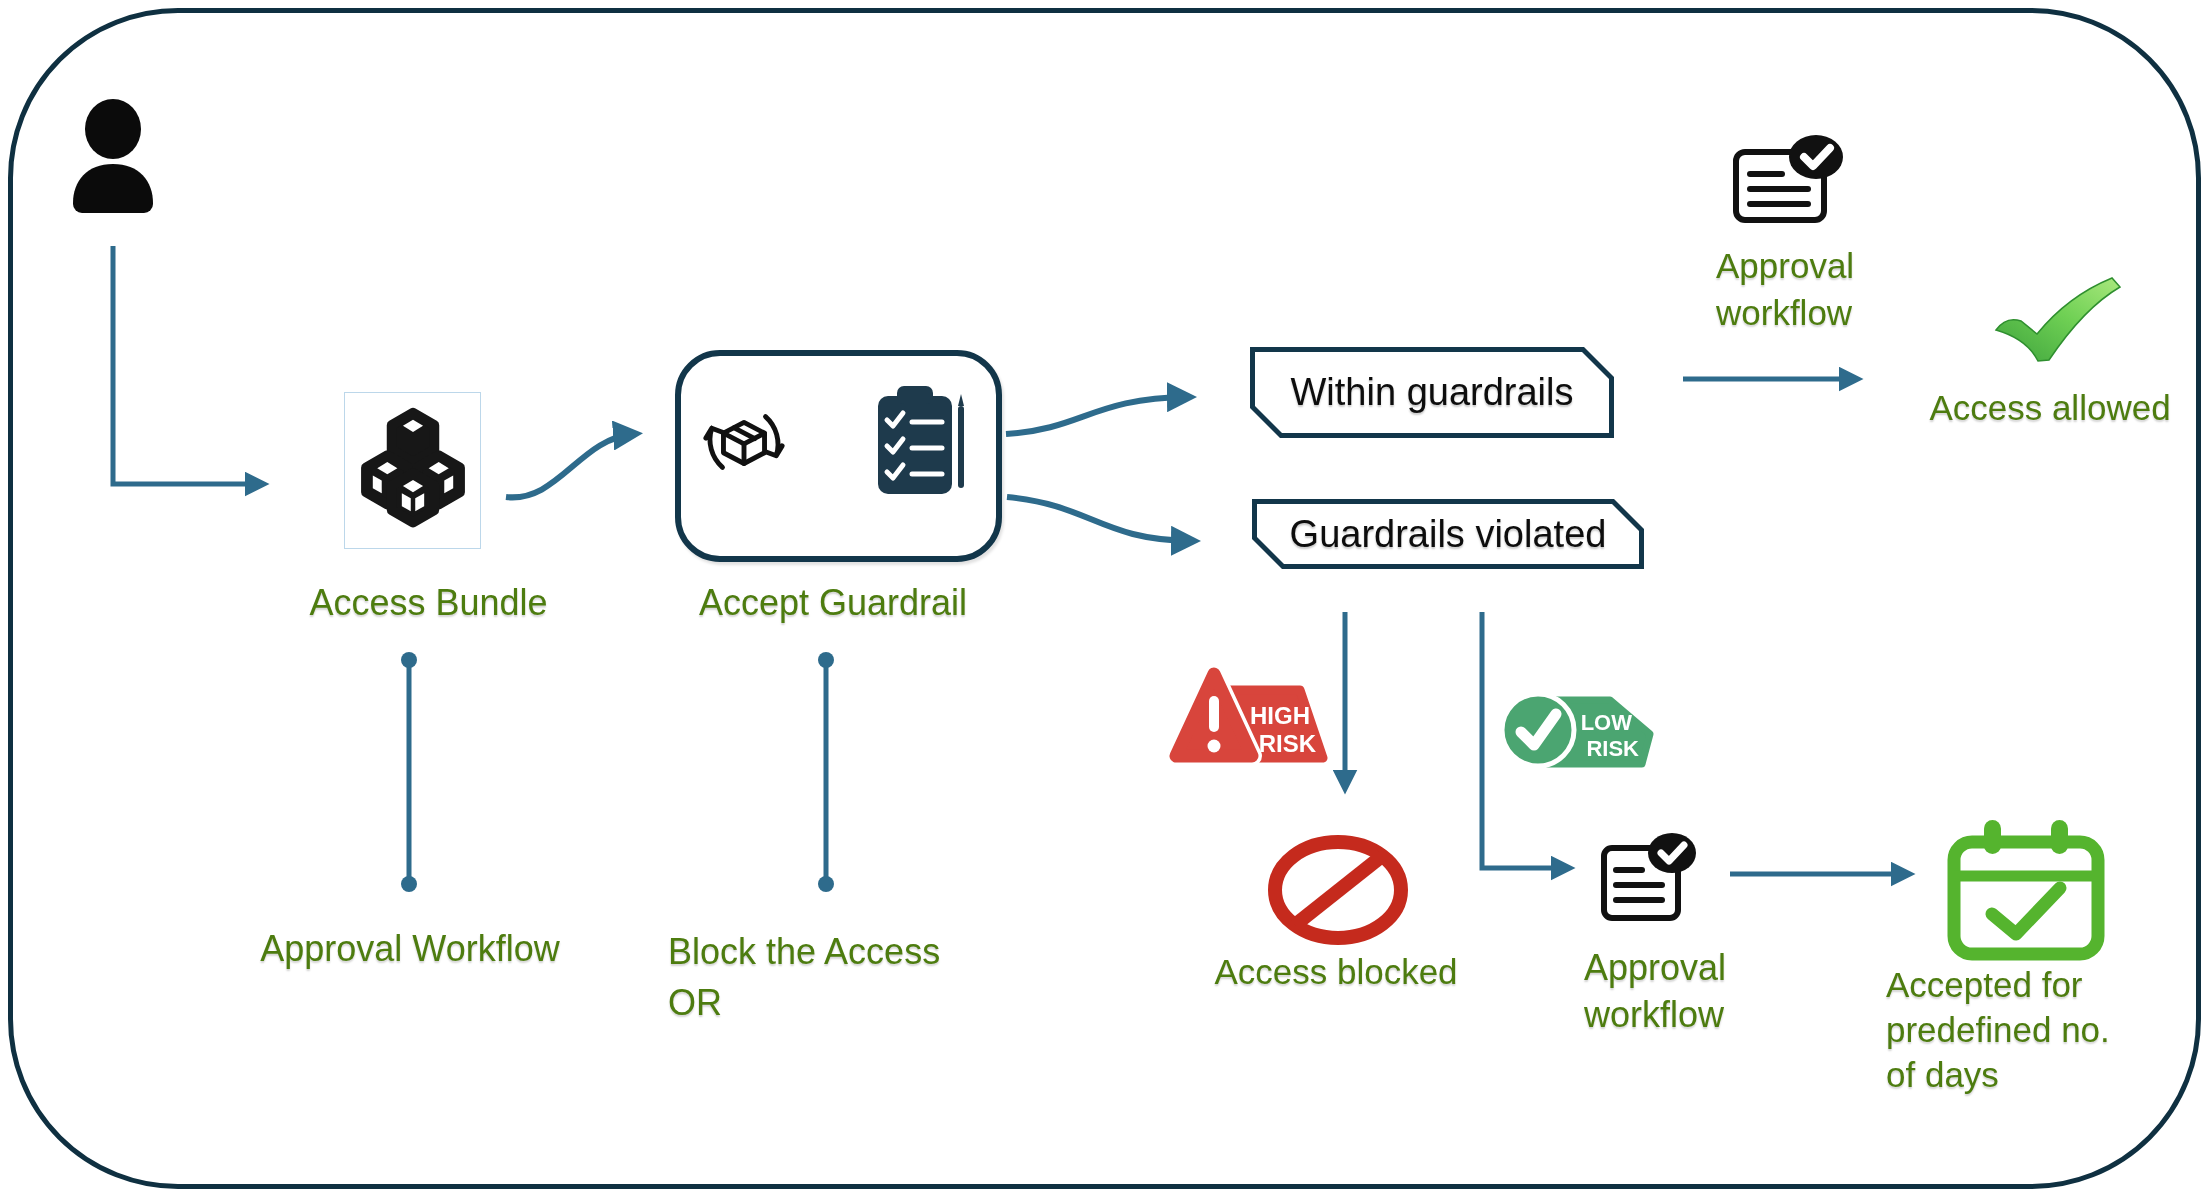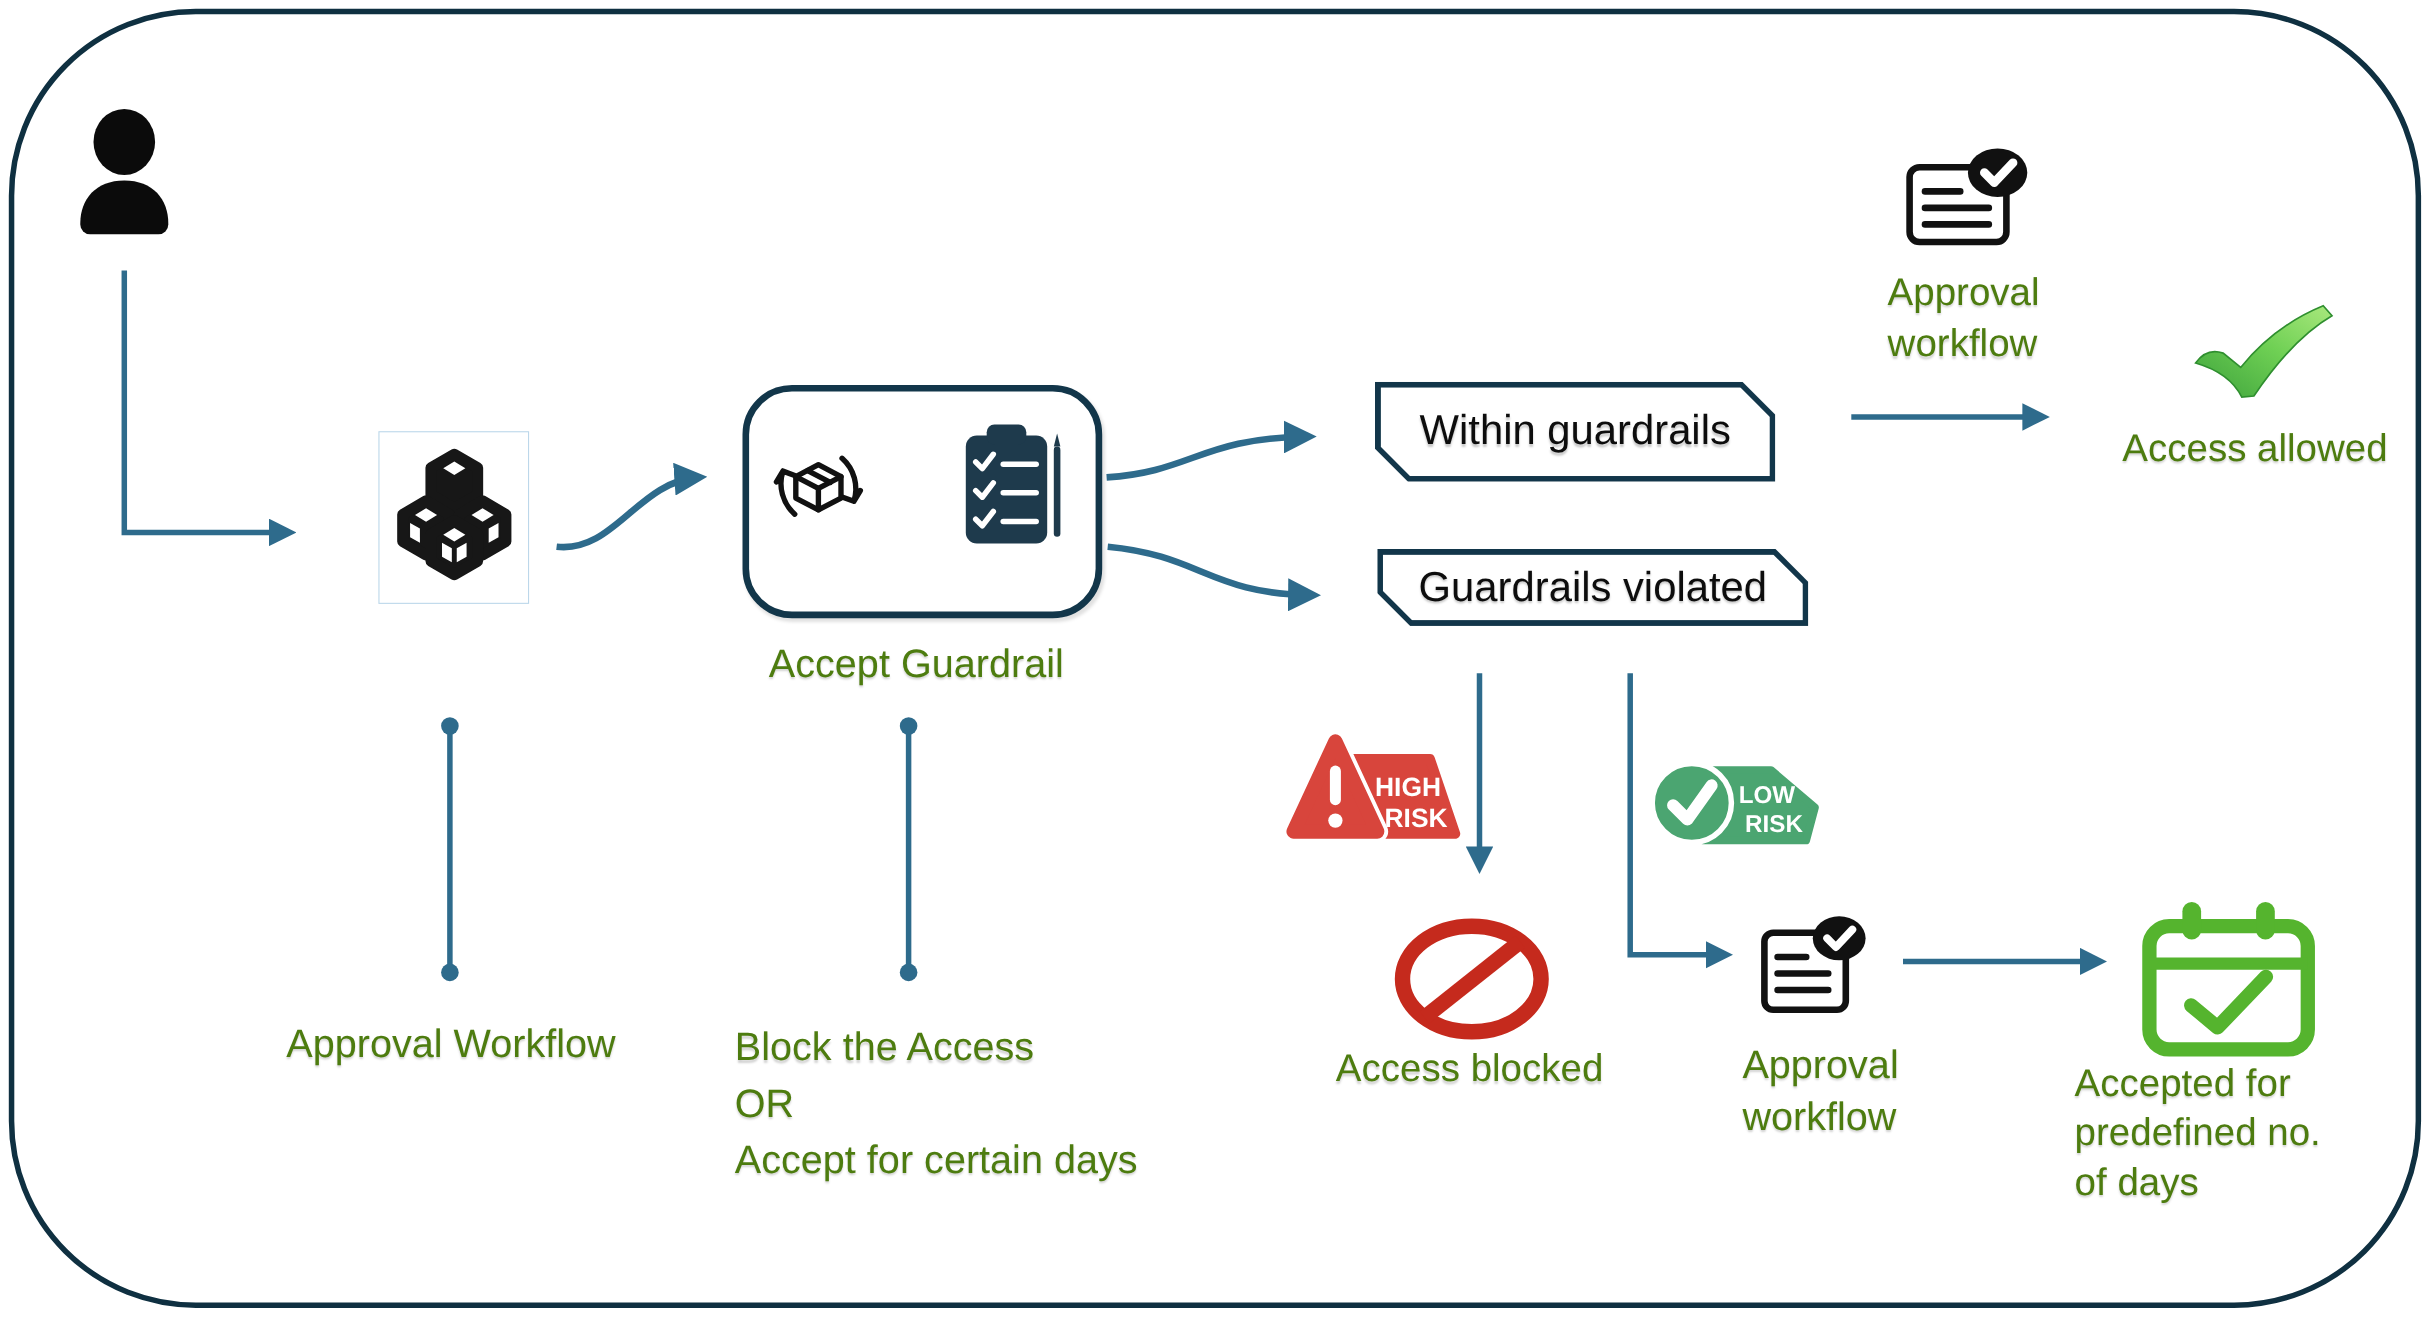--- a/index.html
+++ b/index.html
@@ -196,20 +196,23 @@
   </svg>
 
   <svg class="abs" style="left:1946px;top:816px;" width="160" height="146" viewBox="0 0 160 146">
     <rect x="8" y="26" width="144" height="112" rx="18" fill="#ffffff" stroke="#55b42e" stroke-width="13"></rect>
     <path d="M8 60 H152" stroke="#55b42e" stroke-width="11"></path>
     <rect x="38" y="4" width="17" height="34" rx="8.5" fill="#55b42e"></rect>
     <rect x="105" y="4" width="17" height="34" rx="8.5" fill="#55b42e"></rect>
     <path d="M46 98 L70 118 L114 72" fill="none" stroke="#55b42e" stroke-width="13" stroke-linecap="round" stroke-linejoin="round"></path>
   </svg>
 
+  <div class="lbl center" style="left:296px;top:580px;width:265px;">
+    <span>Access Bundle</span>
+  </div>
   <div class="lbl center" style="left:688px;top:580px;width:290px;">
     <span>Accept Guardrail</span>
   </div>
   <div class="lbl" style="left:1716px;top:242px;font-size:35px;line-height:47px;">
     <span style="display:block;">Approval</span>
     <span style="display:block;">workflow</span>
   </div>
   <div class="lbl center" style="left:1918px;top:386px;width:264px;font-size:35px;">
     <span>Access allowed</span>
   </div>
@@ -224,16 +227,15 @@
     <span>Approval Workflow</span>
   </div>
   <div class="lbl" style="left:1886px;top:962px;font-size:35px;line-height:45px;">
     <span style="display:block;">Accepted for</span>
     <span style="display:block;">predefined no.</span>
     <span style="display:block;">of days</span>
   </div>
   <div class="lbl" style="left:668px;top:926px;line-height:51px;">
     <span style="display:block;">Block the Access</span>
     <span style="display:block;">OR</span>
-    <span style="display:block;">Accept for certain days</span>
   </div>
 
 </div>
 
 </body></html>

